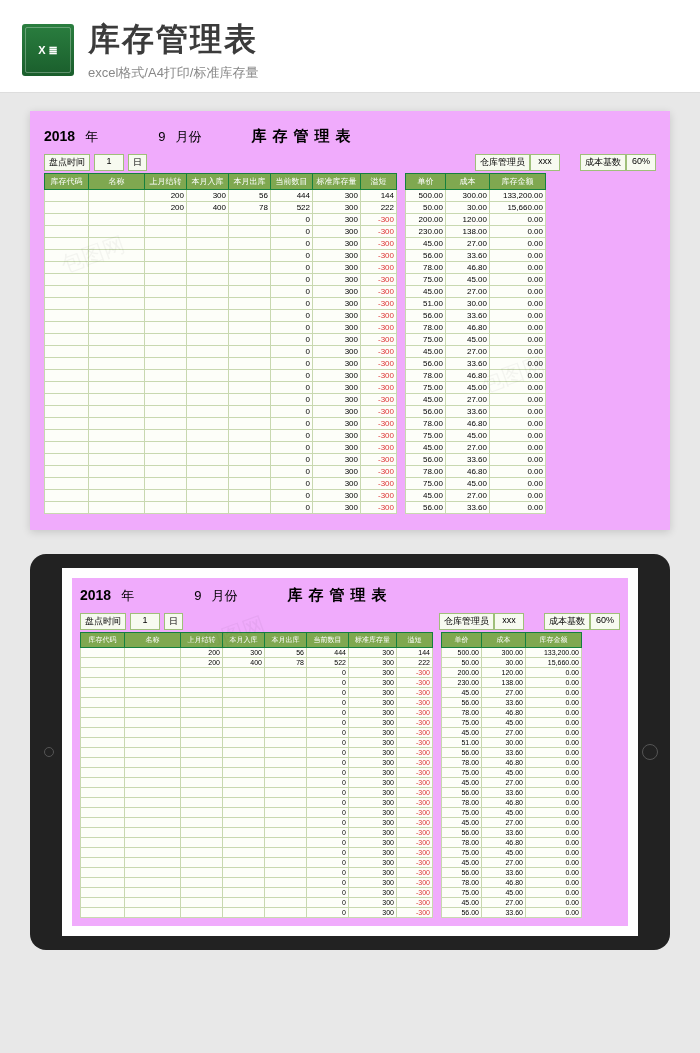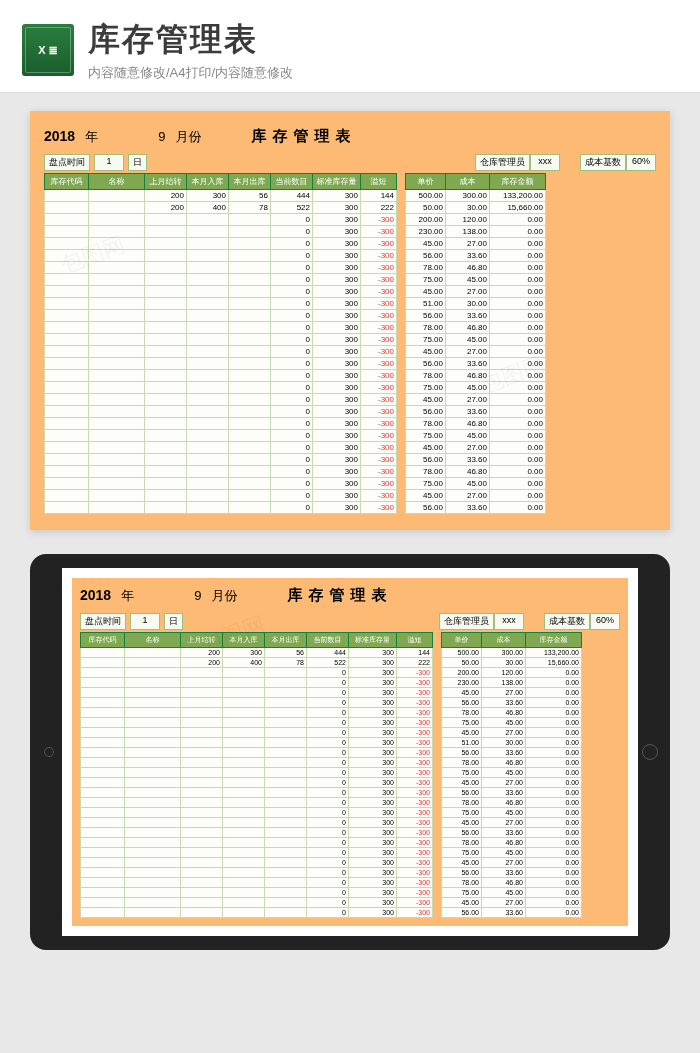--- a/index.html
+++ b/index.html
@@ -2,21 +2,21 @@
 <html><head>
 <meta charset="utf-8">
 <style>
 * { margin:0; padding:0; box-sizing:border-box; }
 body { width:700px; height:1053px; background:#e8e8e8; font-family:"Microsoft YaHei",sans-serif; overflow:hidden; position:relative; }
 .banner { background:#fff; padding:18px 22px 10px; display:flex; align-items:center; gap:14px; border-bottom:1px solid #ddd; }
 .xicon { width:52px; height:52px; background:linear-gradient(#2a7e3f,#1a5e2c); border-radius:3px; display:flex; align-items:center; justify-content:center; color:#fff; font-size:11px; font-weight:bold; position:relative; }
 .xicon::before { content:""; position:absolute; inset:3px; border:1px solid rgba(255,255,255,.3); border-radius:2px; }
 .btxt .t1 { font-size:32px; font-weight:bold; color:#3b3b3b; letter-spacing:2px; }
 .btxt .t2 { font-size:13px; color:#888; margin-top:2px; }
-.sheet { background:#fdba74; margin:18px auto 0; width:640px; padding:16px 14px; box-shadow:0 2px 8px rgba(0,0,0,.15); }
+.sheet { background:#f0abfc; margin:18px auto 0; width:640px; padding:16px 14px; box-shadow:0 2px 8px rgba(0,0,0,.15); }
 .titlebar { display:flex; gap:10px; font-size:13px; align-items:baseline; margin-bottom:8px; }
 .titlebar .yr { font-weight:bold; font-size:14px; }
 .titlebar .big { font-size:15px; font-weight:bold; margin-left:40px; letter-spacing:6px; }
 .meta { display:flex; gap:4px; font-size:9px; margin-bottom:2px; }
 .meta .box { border:1px solid #9fbf7a; padding:1px 4px; background:#f7faf0;text-align:right; }
 .metaR { margin-left:auto; display:flex; gap:0; }
 .wrap { display:flex; gap:8px; }
 table { border-collapse:collapse; font-size:8px; }
 th { background:#7fa850; color:#fff; font-weight:normal; padding:2px 1px; border:1px solid #15803d; white-space:nowrap; }
 td { border:1px solid #c8d8b0; padding:1px 2px; text-align:right; background:#fdfef9; height:11px; }
@@ -31,21 +31,21 @@
 .tscreen td { height:9px; }
 .wm { position:absolute; color:rgba(0,0,0,.04); font-size:22px; transform:rotate(-20deg); pointer-events:none; }
 </style>
 </head>
 <body>
 
 <div class="banner">
   <div class="xicon">X ≣</div>
   <div class="btxt">
     <div class="t1">库存管理表</div>
-    <div class="t2">内容随意修改/A4打印/内容随意修改</div>
+    <div class="t2">excel格式/A4打印/标准库存量</div>
   </div>
 </div>
 
 <div id="sheet-tpl" class="sheet">
   <div class="titlebar">
     <span class="yr">2018</span>
     <span>年</span>
     <span style="margin-left:50px">9</span>
     <span>月份</span>
     <span class="big">库存管理表</span>

